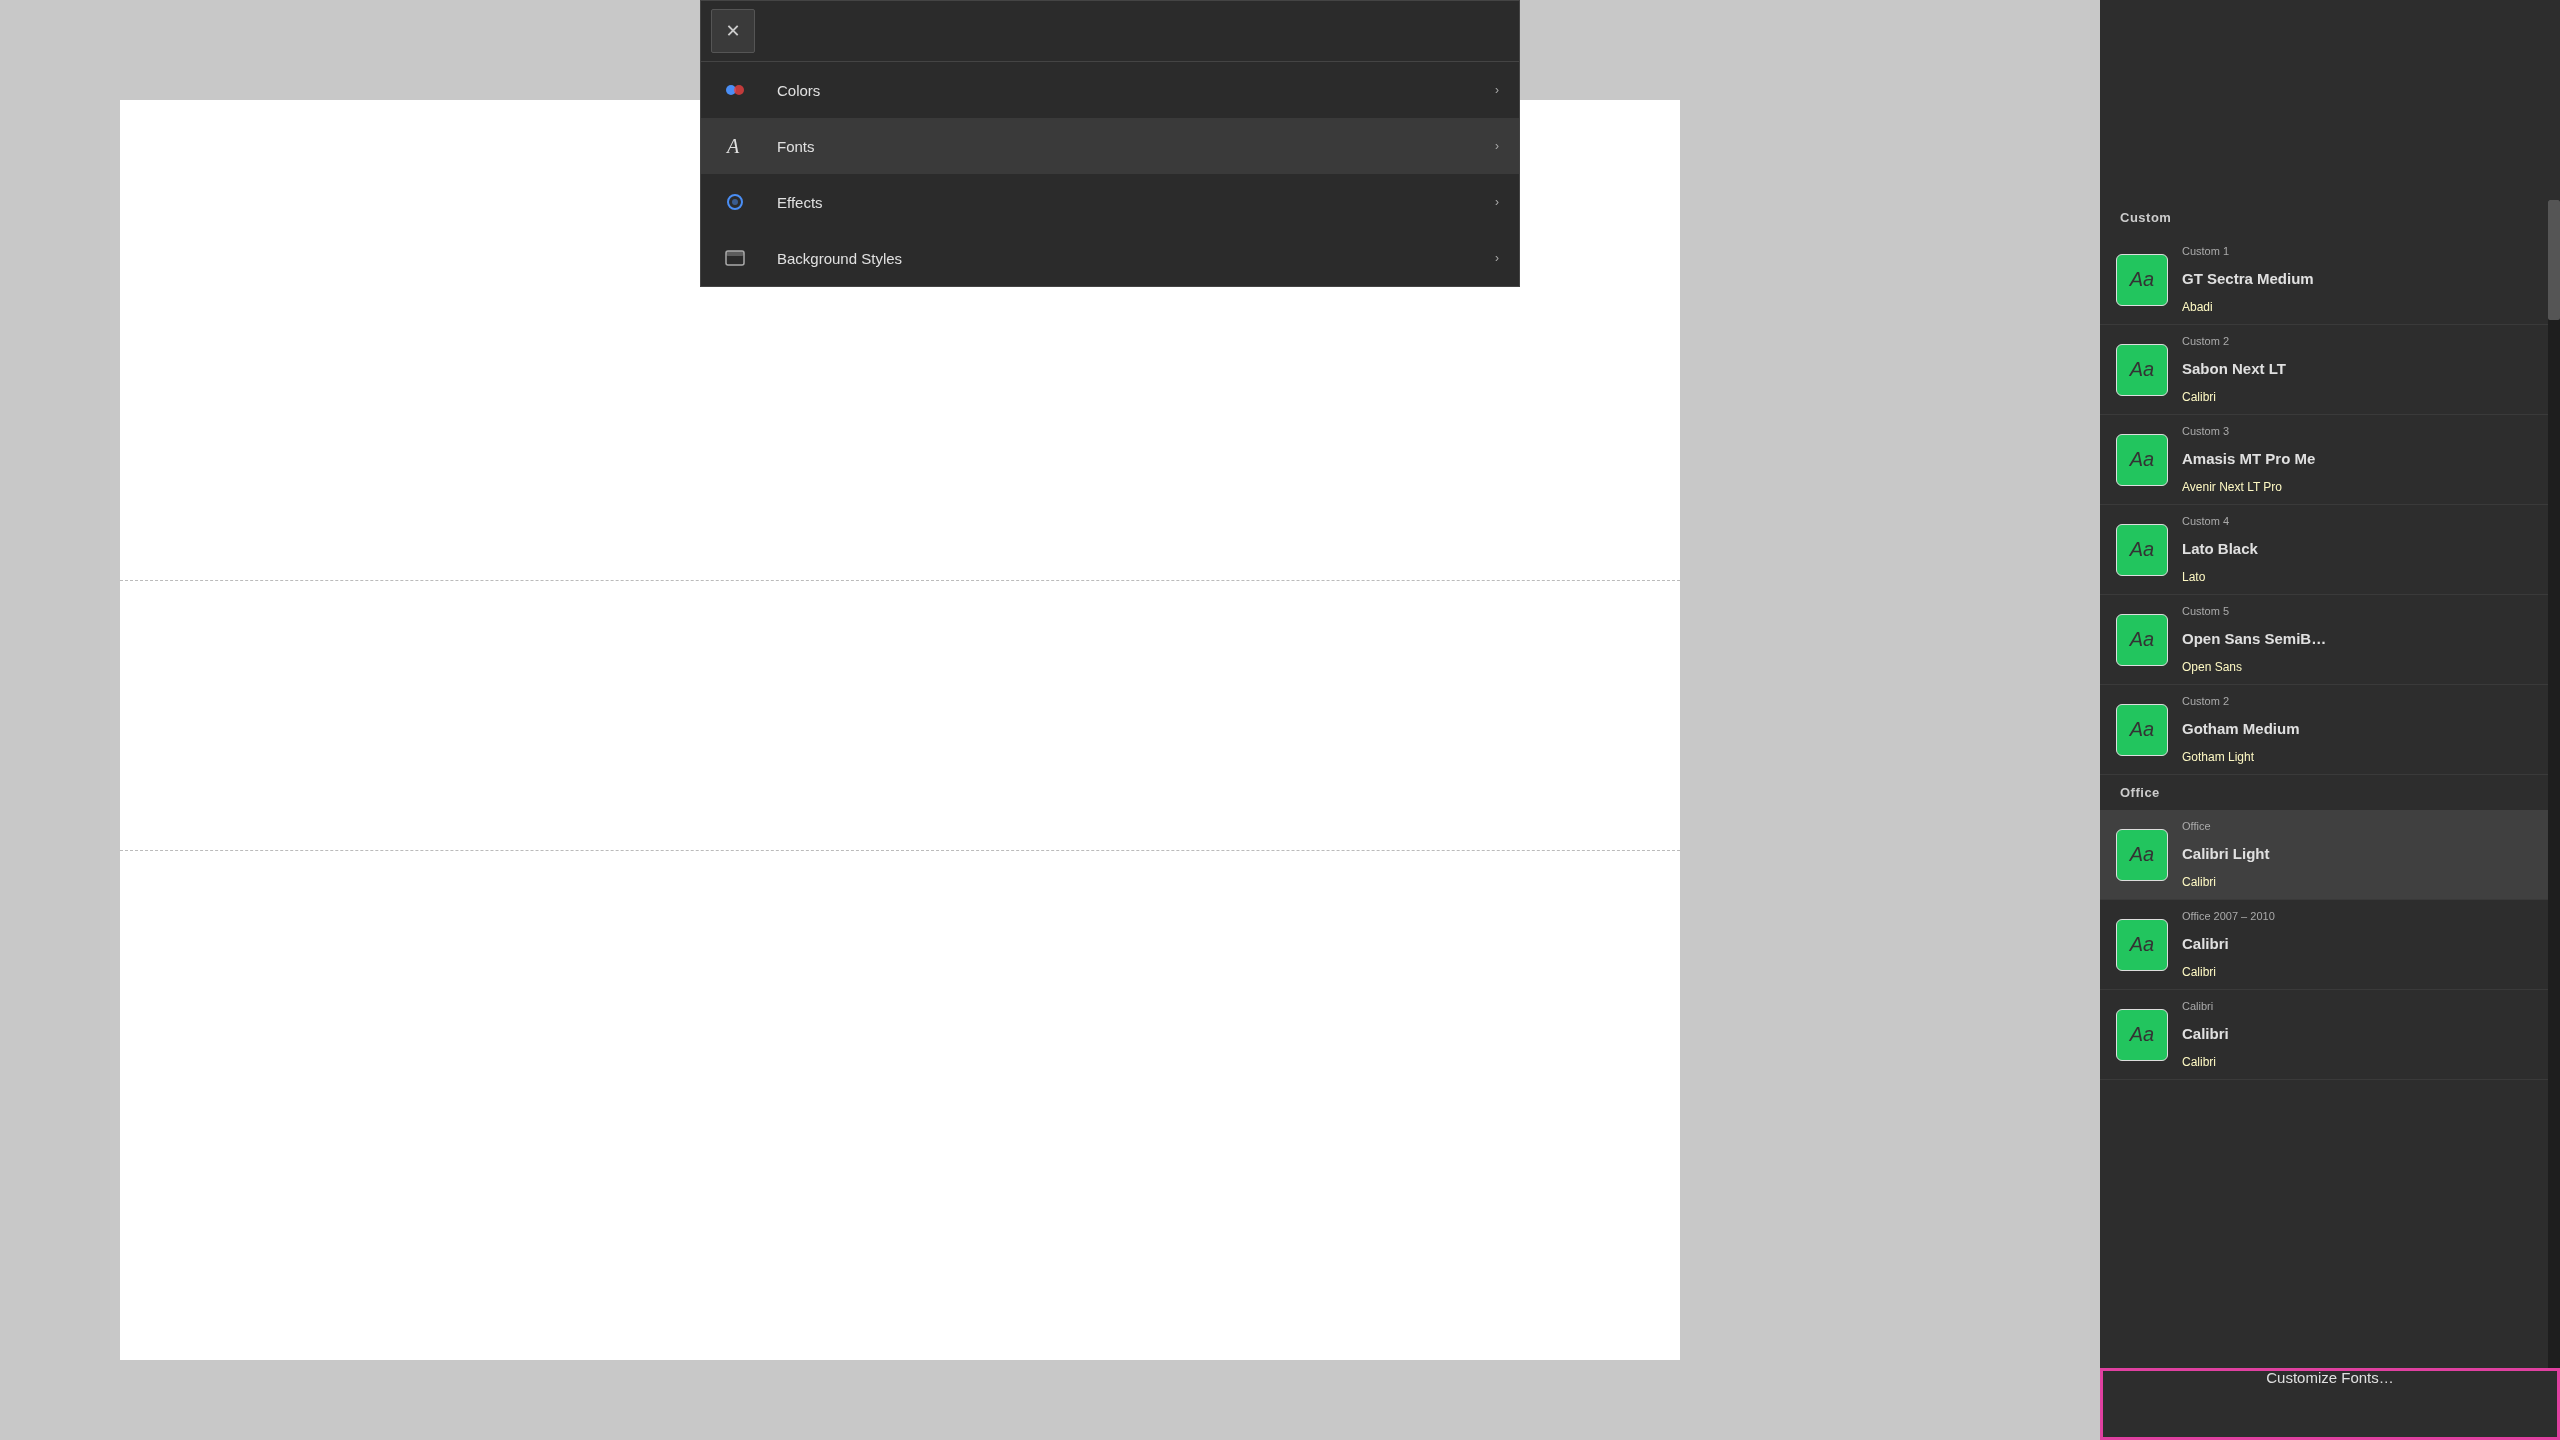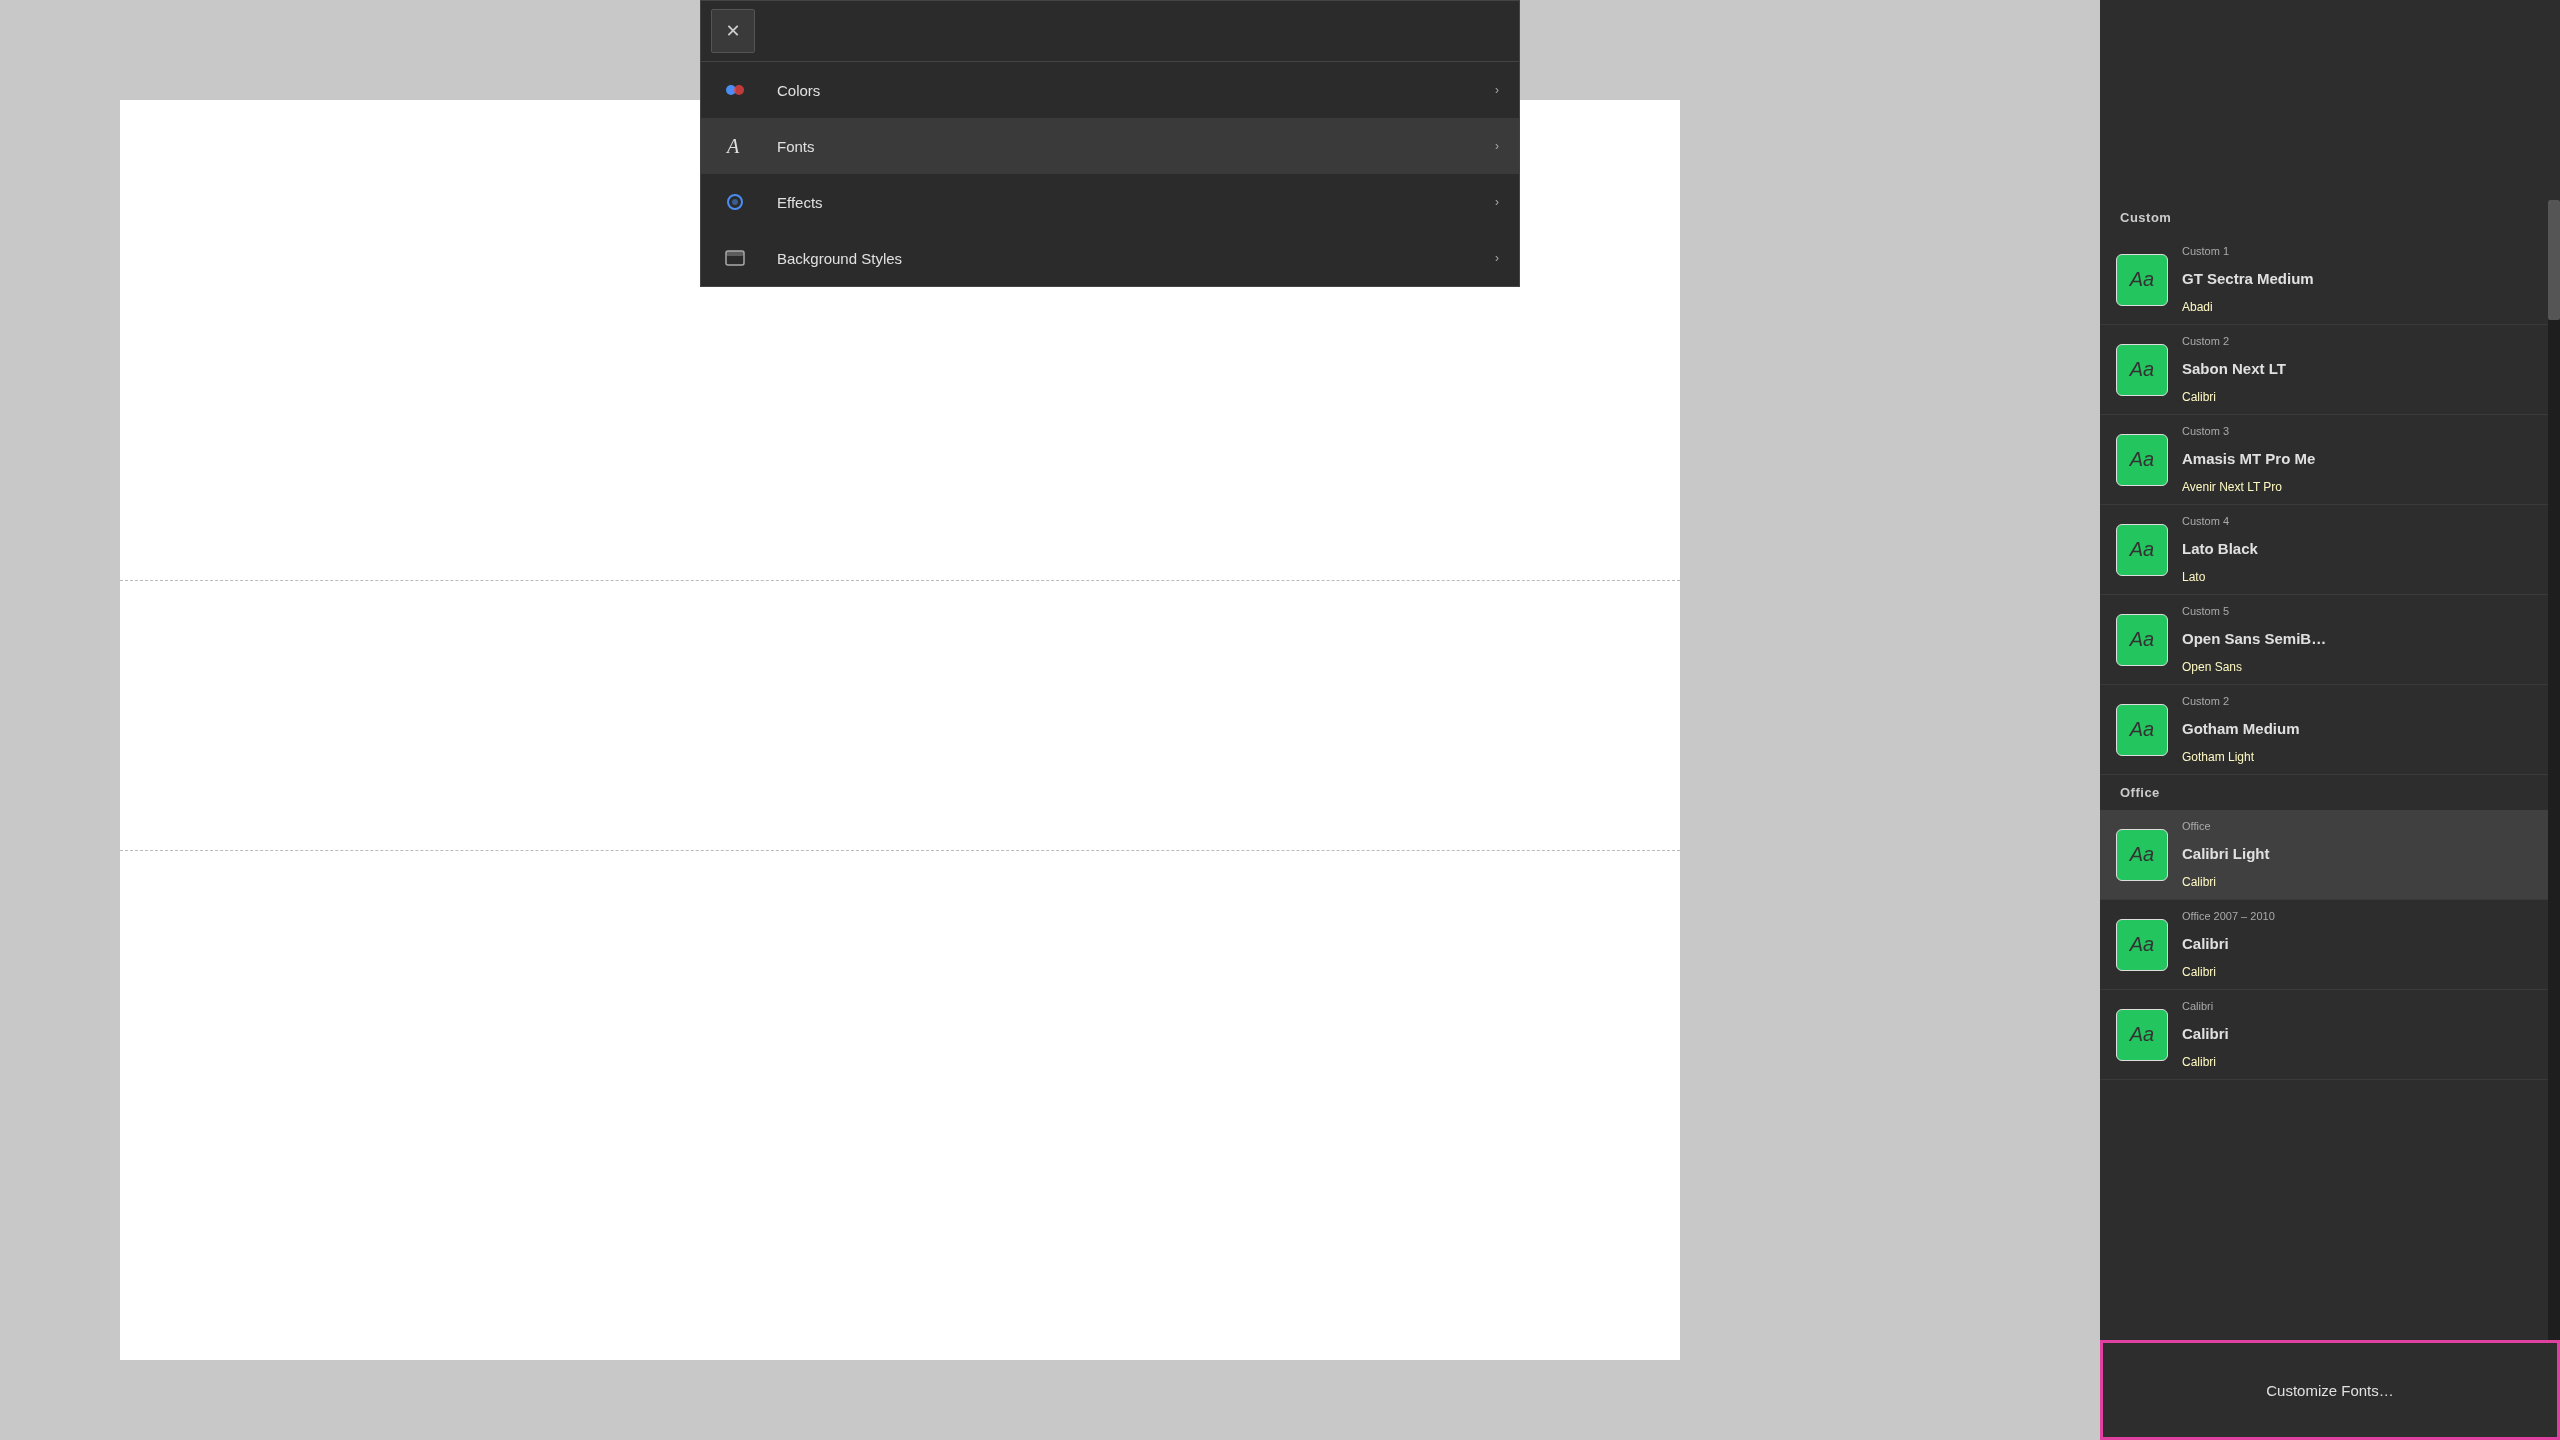--- a/index.html
+++ b/index.html
@@ -267,24 +267,24 @@
       background: #555;
       border-radius: 2px;
     }
 
     
     .customize-fonts-btn {
       position: absolute;
       bottom: 0;
       left: 0;
       width: 460px;
-      height: 100px;
+      height: 72px;
       background: #2d2d2d;
       display: flex;
-      align-items: center;
+      align-items: flex-start;
       justify-content: center;
       cursor: pointer;
       border-top: 1px solid #555;
       outline: 3px solid #e040a0;
       outline-offset: -3px;
       z-index: 200;
     }
 
     .customize-fonts-label {
       font-size: 15px;

